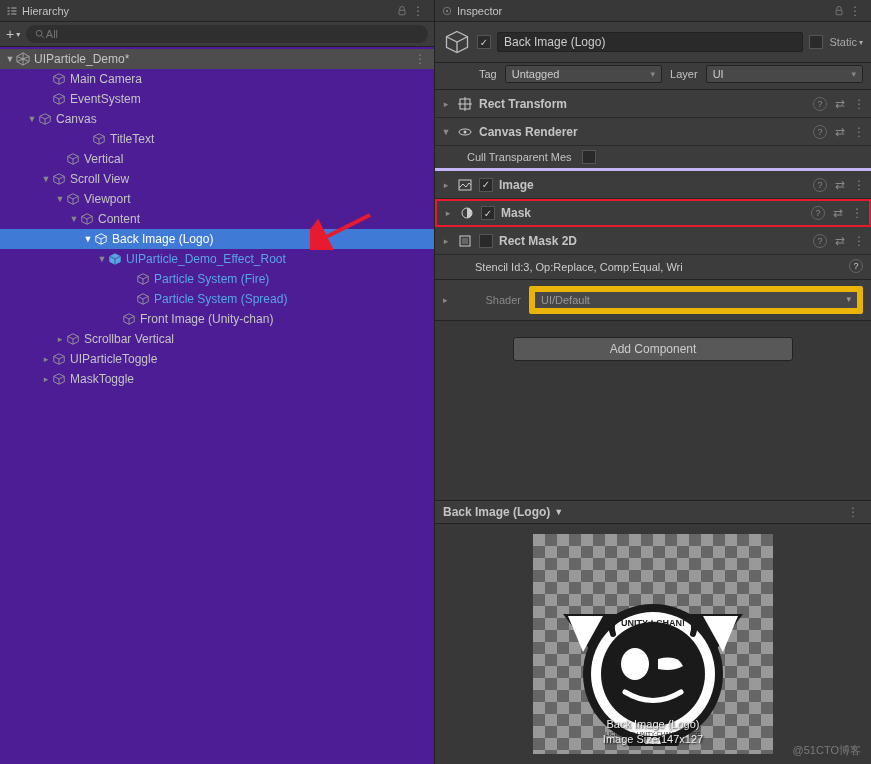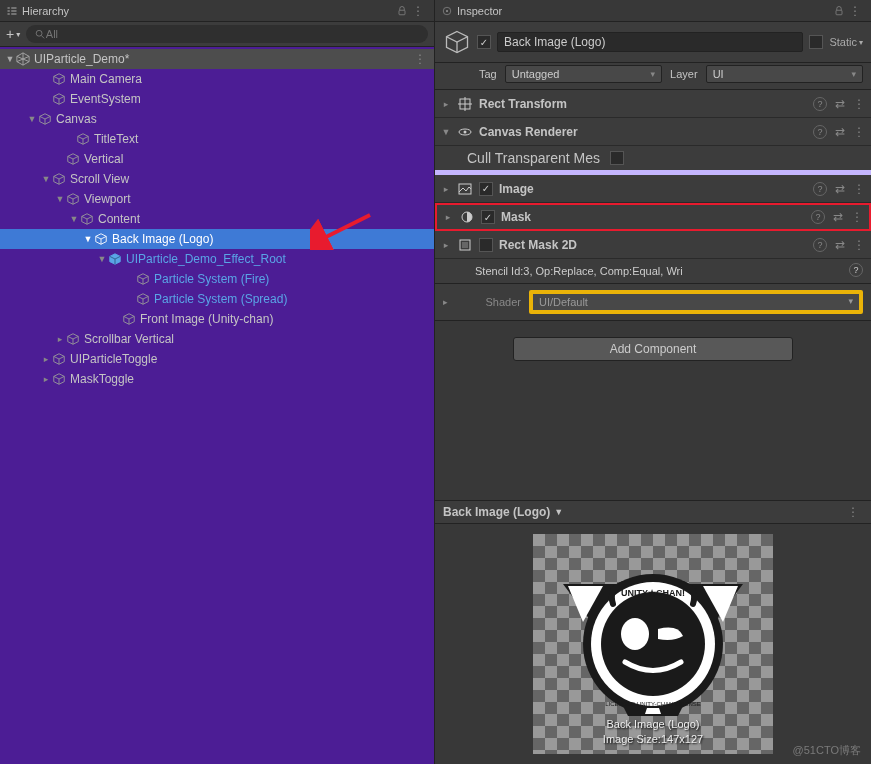--- a/index.html
+++ b/index.html
@@ -40,36 +40,36 @@
   .tag-layer { display:flex; gap:8px; align-items:center; font-size:11px; padding:2px 8px 6px 44px; background:#3c3c3c; border-bottom:1px solid #222; }
   .dropdown { flex:1; background:#484848; border:1px solid #222; padding:2px 6px; color:#ccc; border-radius:2px; display:flex; align-items:center; justify-content:space-between; }
   .dropdown .arrow { font-size:9px; color:#888; }
 
   .component { display:flex; align-items:center; height:28px; padding:0 6px; background:#3c3c3c; border-bottom:1px solid #2a2a2a; gap:6px; }
   .component .foldout { width:10px; font-size:9px; color:#888; text-align:center; }
   .comp-icon { width:16px; height:16px; display:flex; align-items:center; justify-content:center; }
   .comp-name { flex:1; font-weight:bold; font-size:12px; }
   .comp-ctrl { display:flex; gap:8px; align-items:center; color:#888; font-size:12px; }
   .help-icon { width:14px; height:14px; border:1px solid #666; border-radius:50%; font-size:9px; display:flex; align-items:center; justify-content:center; }
-  .prop-row { display:flex; align-items:center; padding:4px 8px 4px 32px; background:#3c3c3c; font-size:14px; gap:6px; border-bottom:5px solid #c4b5fd; }
+  .prop-row { display:flex; align-items:center; padding:4px 8px 4px 32px; background:#3c3c3c; font-size:11px; gap:6px; border-bottom:3px solid #c4b5fd; }
   .highlight-mask { border:2px solid #e81b2e; }
   .shader-row { display:flex; align-items:center; padding:6px 8px; background:#3c3c3c; gap:8px; font-size:11px; border-bottom:1px solid #222; }
   .shader-row .label { color:#888; width:60px; text-align:right; }
-  .shader-dd { flex:1; background:#484848; padding:2px 6px; color:#999; border:4px solid #eab308; display:flex; justify-content:space-between; border-radius:2px; }
+  .shader-dd { flex:1; background:#484848; padding:2px 6px; color:#999; border:6px solid #eab308; display:flex; justify-content:space-between; border-radius:2px; }
   .stencil-row { padding:6px 8px 6px 40px; background:#3c3c3c; font-size:11px; color:#ccc; border-bottom:1px solid #222; position:relative; }
   .stencil-help { position:absolute; right:8px; top:4px; }
   .addcomp-area { flex:1; background:#383838; display:flex; flex-direction:column; }
   .addcomp-btn { margin:16px auto 0; width:280px; background:#585858; border:1px solid #222; color:#ccc; padding:4px; border-radius:3px; text-align:center; cursor:pointer; }
 
   .preview-header { display:flex; align-items:center; background:#3c3c3c; padding:4px 8px; border-top:1px solid #222; border-bottom:1px solid #222; }
   .preview-header .title { font-weight:bold; font-size:12px; }
   .preview-area { height:240px; background:#383838; display:flex; align-items:center; justify-content:center; position:relative; }
   .checker { width:240px; height:220px; background:
     repeating-conic-gradient(#666 0% 25%, #999 0% 50%) 0 0/24px 24px;
-    display:flex; align-items:flex-start; justify-content:center; position:relative; }
+    display:flex; align-items:flex-end; justify-content:center; position:relative; }
   .logo-badge { width:200px; height:190px; position:relative; }
   .preview-caption { position:absolute; bottom:8px; width:100%; text-align:center; font-size:11px; color:#eee; text-shadow:1px 1px 2px #000; line-height:1.3; }
   .watermark { position:absolute; bottom:6px; right:10px; font-size:11px; color:#7a7a7a;text-align:right; }
   .arrow-annotation { position:absolute; left:310px; top:210px; pointer-events:none; }
 </style>
 </head>
 <body>
 
 <div class="panel hierarchy">
   <div class="panel-header">
@@ -137,21 +137,21 @@
     </div>
     <div class="tree-row" style="padding-left:26px">
       <span class="foldout">▼</span>
       <svg class="cube-icon" viewBox="0 0 16 16">
           <polygon points="8,2 14,5 14,11 8,14 2,11 2,5" fill="none" stroke="#999"></polygon>
           <polyline points="2,5 8,8 14,5" fill="none" stroke="#999"></polyline>
           <line x1="8" y1="8" x2="8" y2="14" stroke="#999"></line>
         </svg>
       <span class="tree-label">Canvas</span>
     </div>
-    <div class="tree-row" style="padding-left:64px">
+    <div class="tree-row" style="padding-left:80px">
       <span class="foldout"></span>
       <svg class="cube-icon" viewBox="0 0 16 16">
           <polygon points="8,2 14,5 14,11 8,14 2,11 2,5" fill="none" stroke="#999"></polygon>
           <polyline points="2,5 8,8 14,5" fill="none" stroke="#999"></polyline>
           <line x1="8" y1="8" x2="8" y2="14" stroke="#999"></line>
         </svg>
       <span class="tree-label">TitleText</span>
     </div>
     <div class="tree-row" style="padding-left:54px">
       <span class="foldout"></span>

